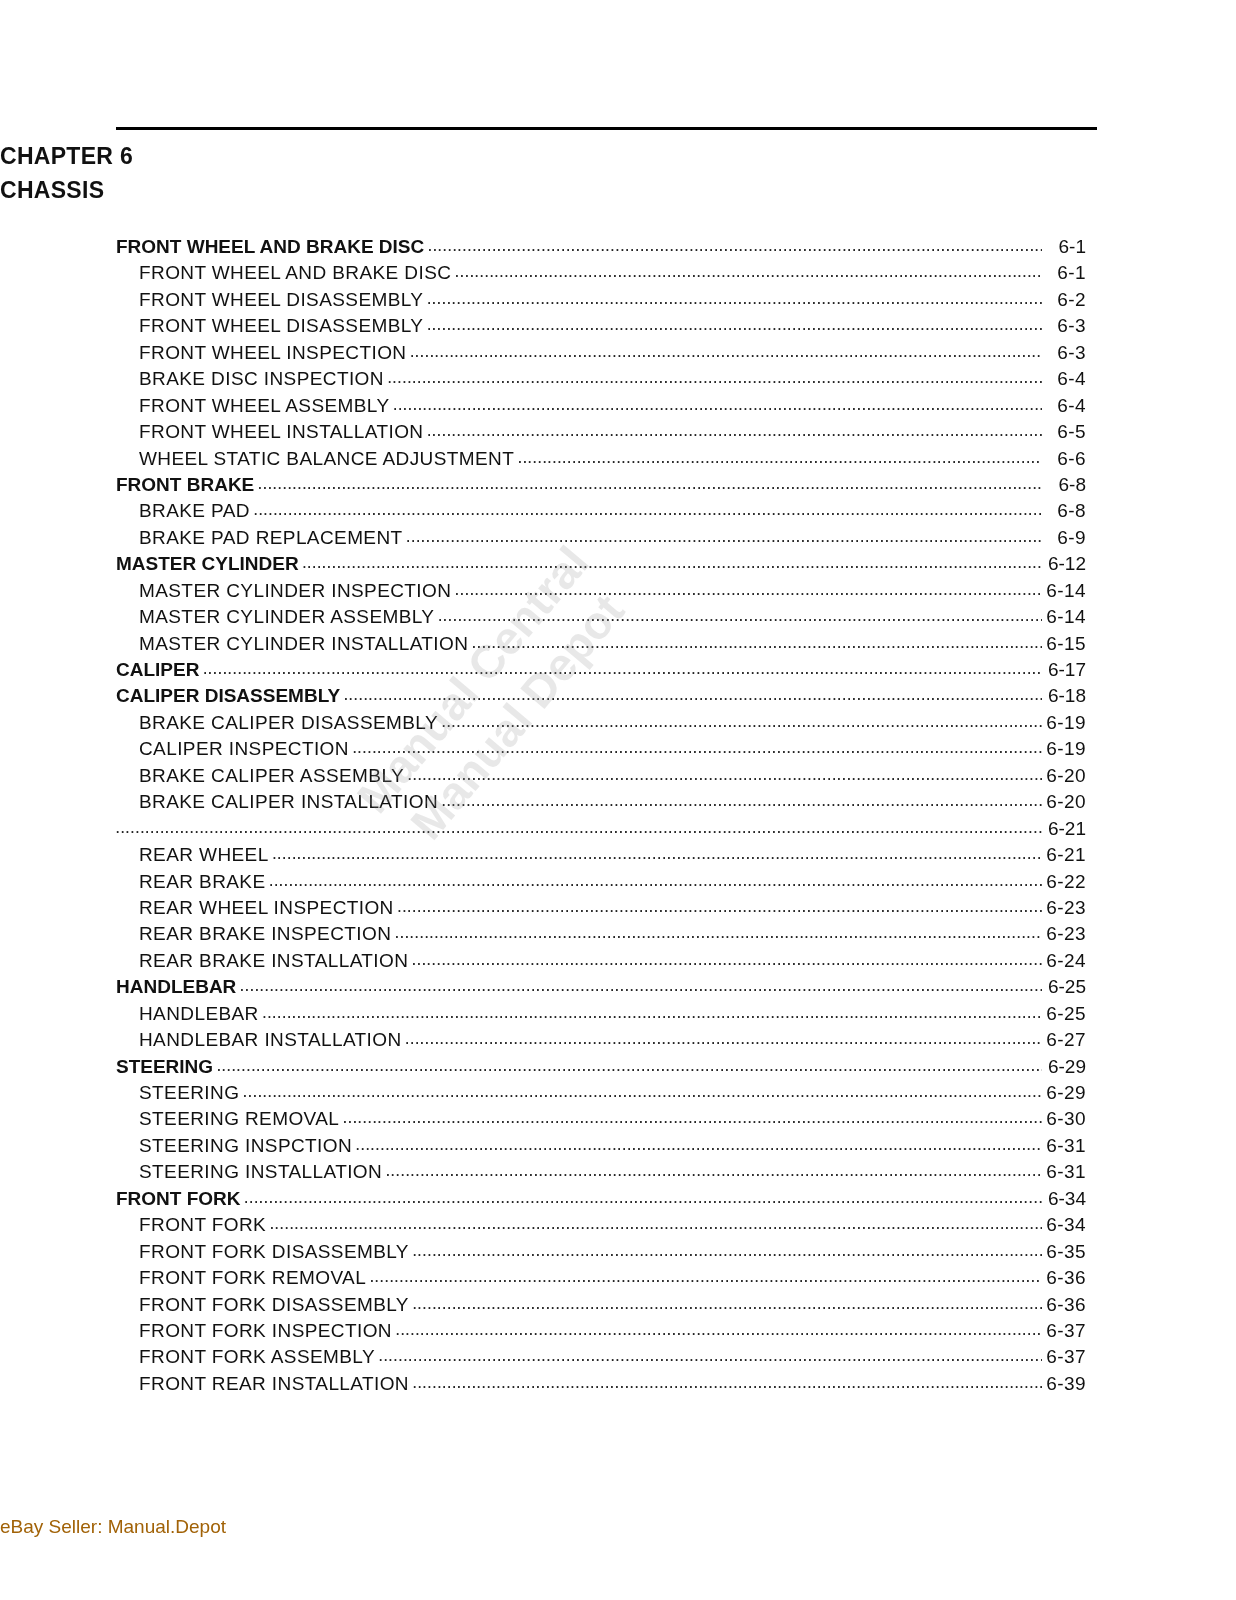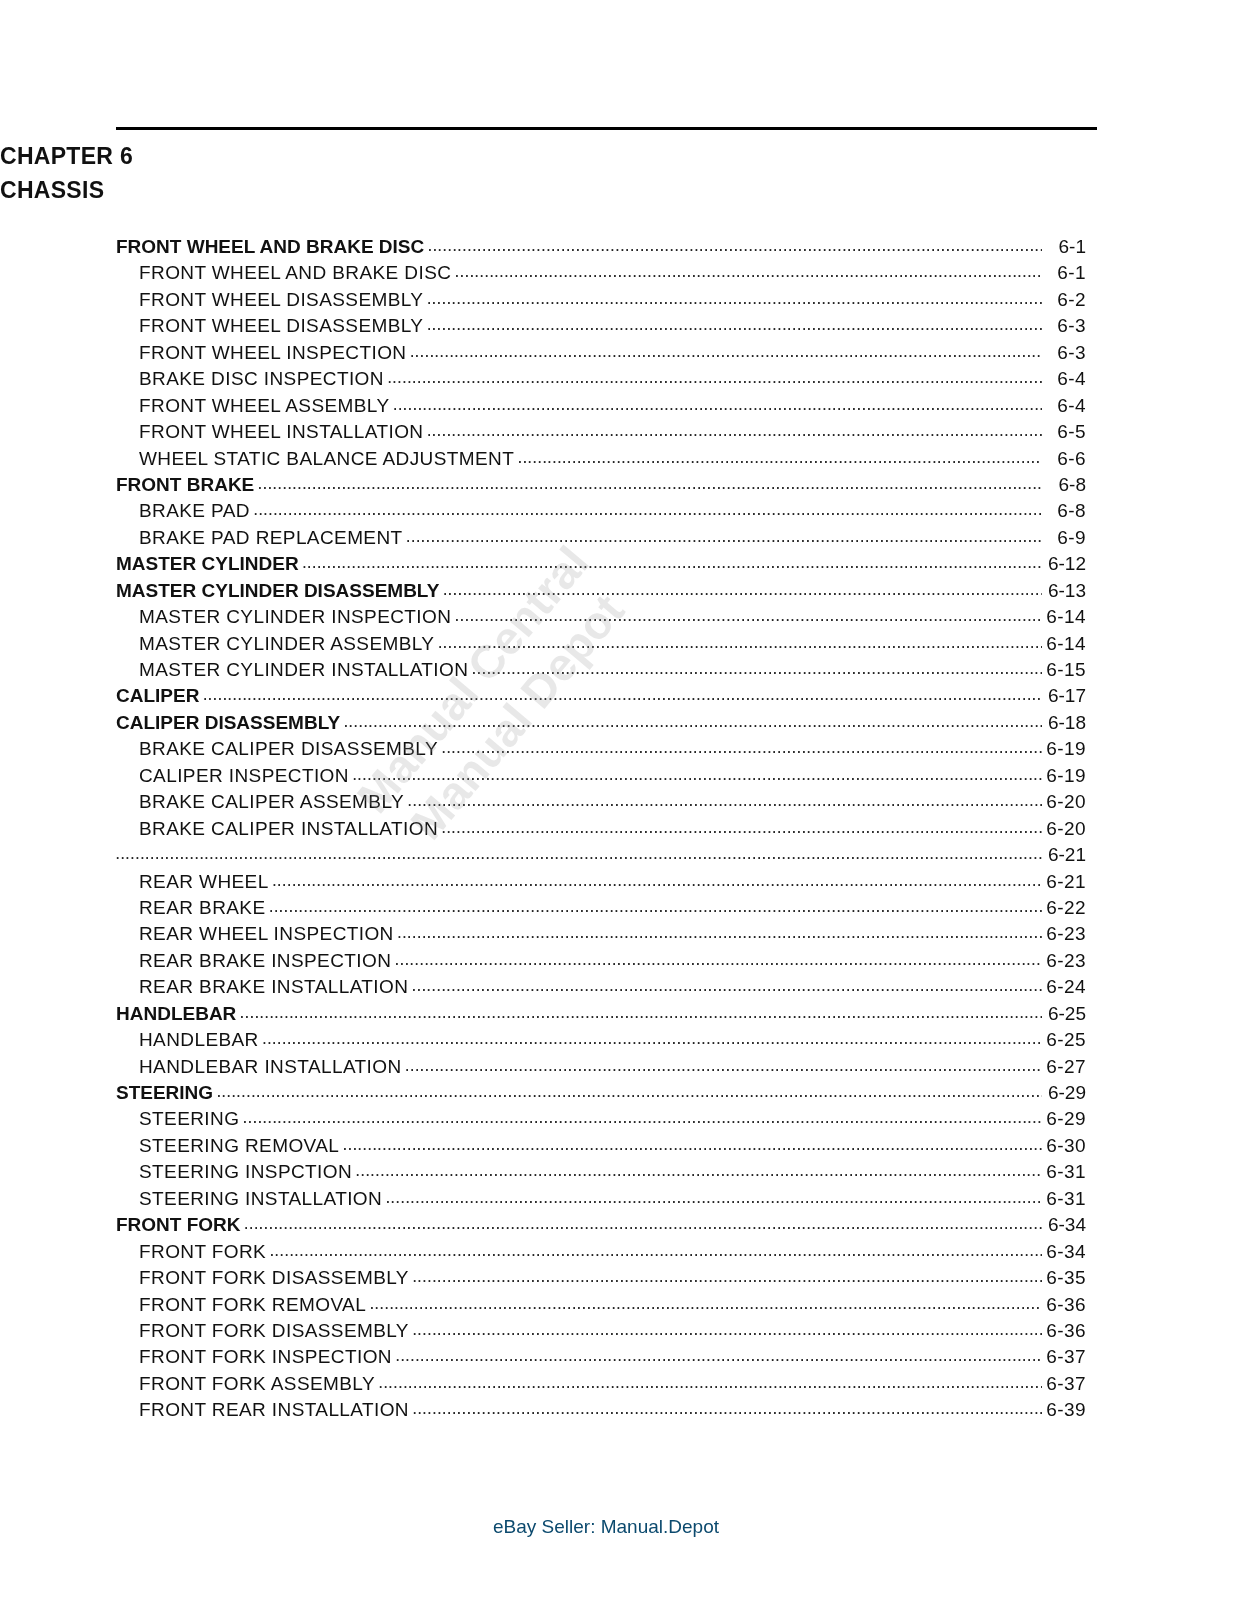--- a/index.html
+++ b/index.html
@@ -10,21 +10,21 @@
   .t2 { top: 177px; }
   .toc { position: absolute; left: 116px; top: 234px; width: 970px; }
   .row { position: relative; height: 26.45px; line-height: 26.45px; font-size: 19px; display: flex; align-items: center; white-space: nowrap; }
   .row.main { font-weight: bold; padding-left: 0; }
   .row.sub { padding-left: 23px; font-weight: normal; letter-spacing: 0.4px; }
   .row .label { flex: 0 0 auto; padding-right: 4px; }
   .row .dots { flex: 1 1 auto; overflow: hidden; color: #222; font-weight: bold; letter-spacing: 1.6px; font-size: 12px; }
   .row .dots::before { content: "......................................................................................................................................................................................................................................................................................"; }
   .row .page { flex: 0 0 auto; padding-left: 4px; font-weight: normal; min-width: 40px; text-align: right; }
   .watermark { position: absolute; left: 330px; top: 640px; transform: rotate(-50deg); transform-origin: center; color: rgba(150,150,150,0.22); font-weight: bold; font-size: 46px; line-height: 58px; text-align: center; pointer-events: none; }
-  .footer { position: absolute; left: 0; width: 1212px; top: 1516px; text-align: center; font-size: 19px; color: #0c4a6e; }
+  .footer { position: absolute; left: 0; width: 1212px; top: 1516px; font-size: 19px; color: #a16207; }
 </style>
 </head>
 <body>
 
 <div class="rule"></div>
 <div class="title t1">CHAPTER 6</div>
 <div class="title t2">CHASSIS</div>
 
 <div class="toc" id="toc">
     <div class="row main">
@@ -84,25 +84,20 @@
     </div>
     <div class="row sub">
       <span class="label">BRAKE PAD REPLACEMENT</span>
       <span class="dots"></span>
       <span class="page">6-9</span>
     </div>
     <div class="row main">
       <span class="label">MASTER CYLINDER</span>
       <span class="dots"></span>
       <span class="page">6-12</span>
-    </div>
-    <div class="row main">
-      <span class="label">MASTER CYLINDER DISASSEMBLY</span>
-      <span class="dots"></span>
-      <span class="page">6-13</span>
     </div>
     <div class="row sub">
       <span class="label">MASTER CYLINDER INSPECTION</span>
       <span class="dots"></span>
       <span class="page">6-14</span>
     </div>
     <div class="row sub">
       <span class="label">MASTER CYLINDER ASSEMBLY</span>
       <span class="dots"></span>
       <span class="page">6-14</span>

